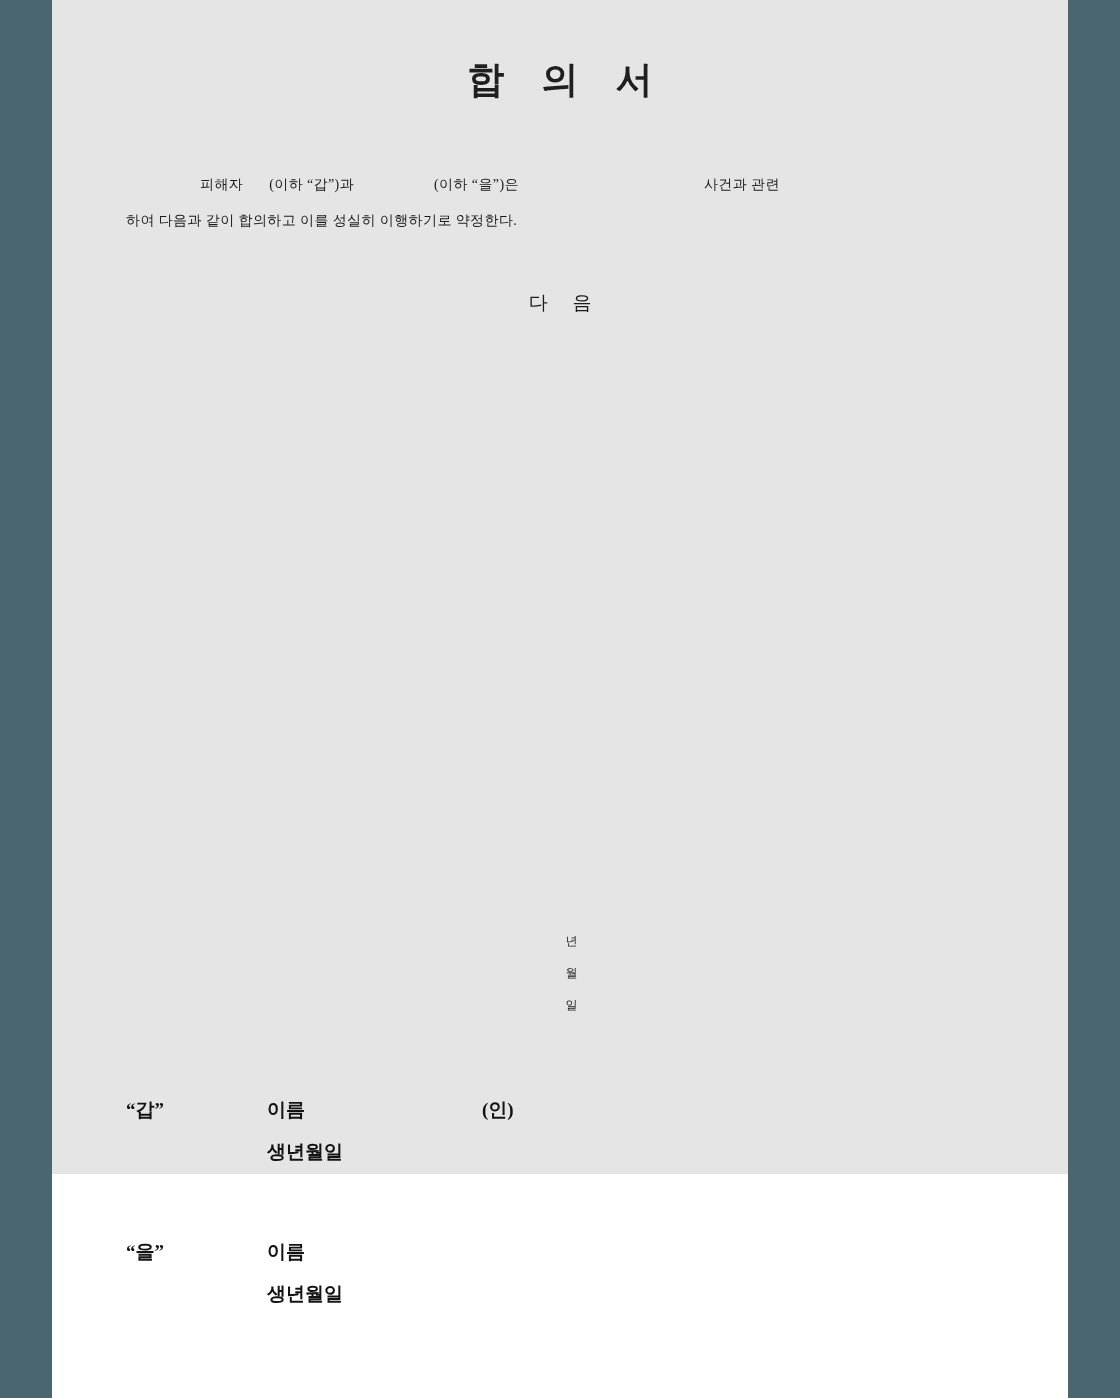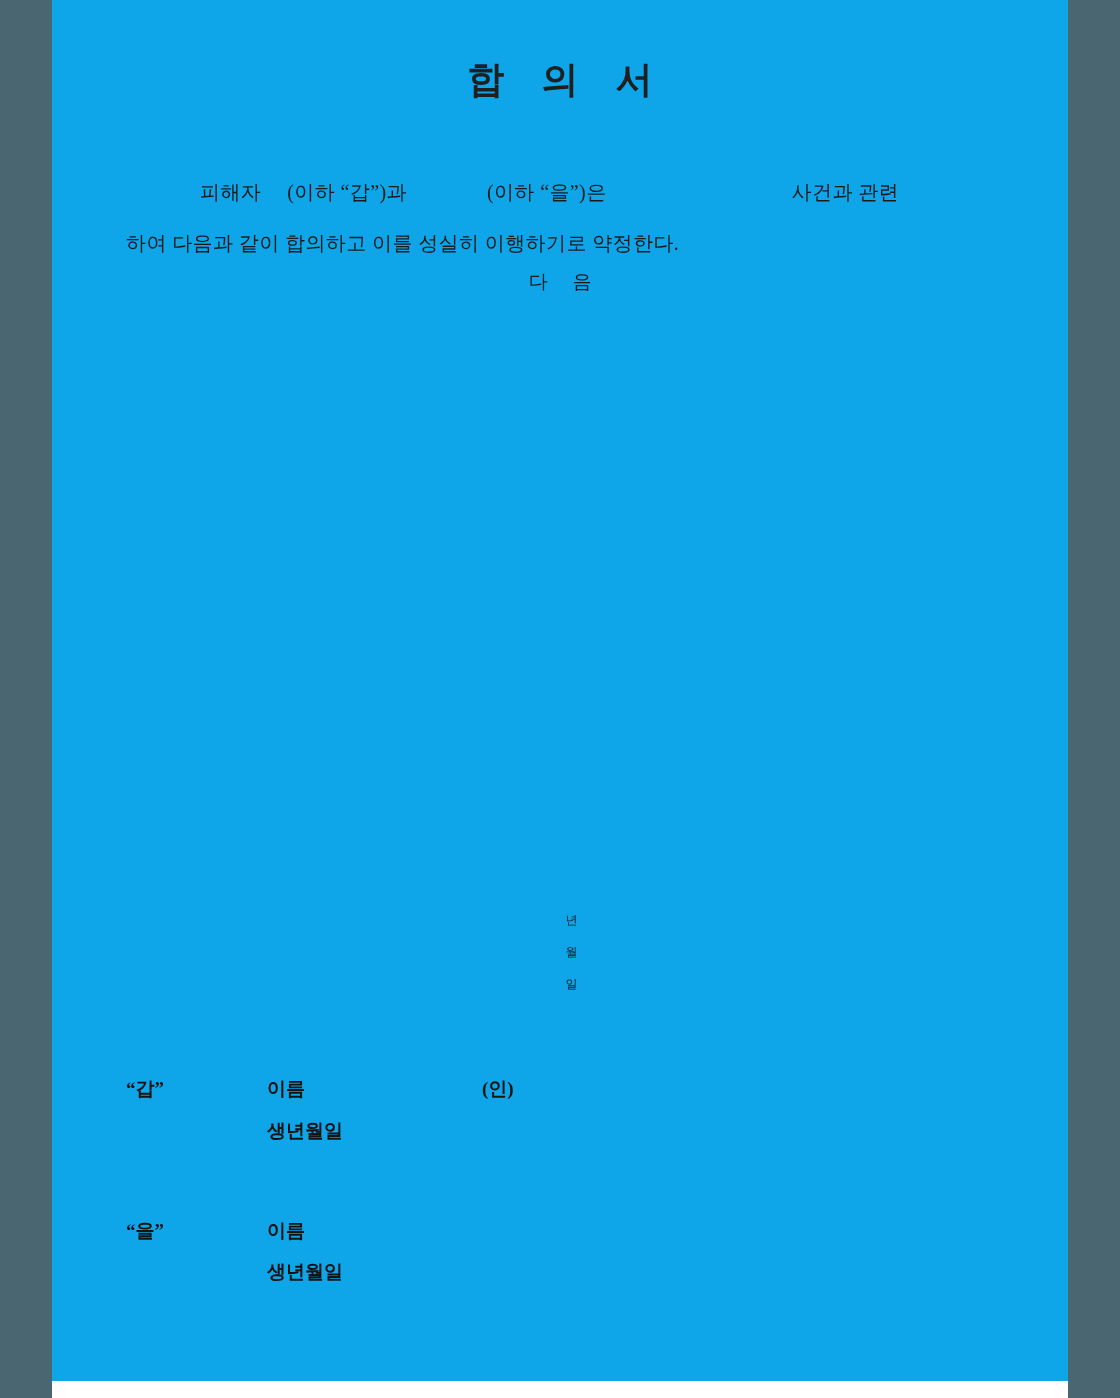--- a/index.html
+++ b/index.html
@@ -31,41 +31,41 @@
     background: #4a6670;
   }
   .margin-band.left { left: 0; }
   .margin-band.right { right: 0; }
 
   .paper {
     position: absolute;
     left: 52px;
     top: 0;
     width: 1016px;
-    height: 1381px;
-    background: #0ea5e9;
+    height: 1174px;
+    background: #e5e5e5;
     box-sizing: border-box;
     padding: 0 60px;
   }
 
   .doc-title {
     text-align: center;
     font-size: 37px;
     font-weight: 700;
     color: #1f1f1f;
     letter-spacing: 14px;
     margin: 0;
     padding-top: 55px;
     text-indent: 14px;
   }
 
   .intro-block {
     margin-top: 62px;
     color: #1b1b1b;
-    font-size: 20px;
+    font-size: 14px;
     line-height: 2.55;
     letter-spacing: 0.4px;
   }
 
   .intro-line-1 {
     display: flex;
     align-items: baseline;
     padding-left: 88px;
     white-space: pre;
   }
@@ -76,20 +76,21 @@
   .intro-line-2 {
     padding-left: 14px;
     white-space: pre;
   }
 
   .section-heading {
     text-align: center;
     font-size: 19px;
     color: #1b1b1b;
     letter-spacing: 10px;
+    margin-top: 52px;
     text-indent: 10px;
   }
 
   .body-space {
     height: 560px;
   }
 
   .date-line {
     text-align: center;
     font-size: 12px;

